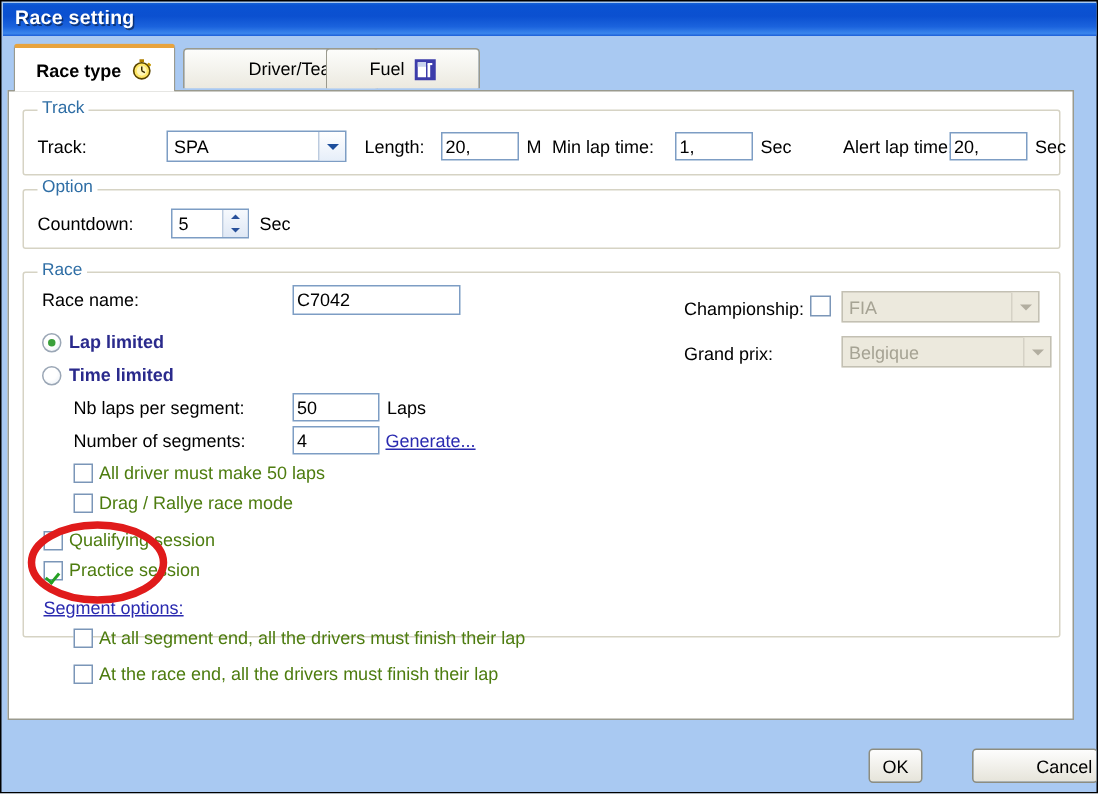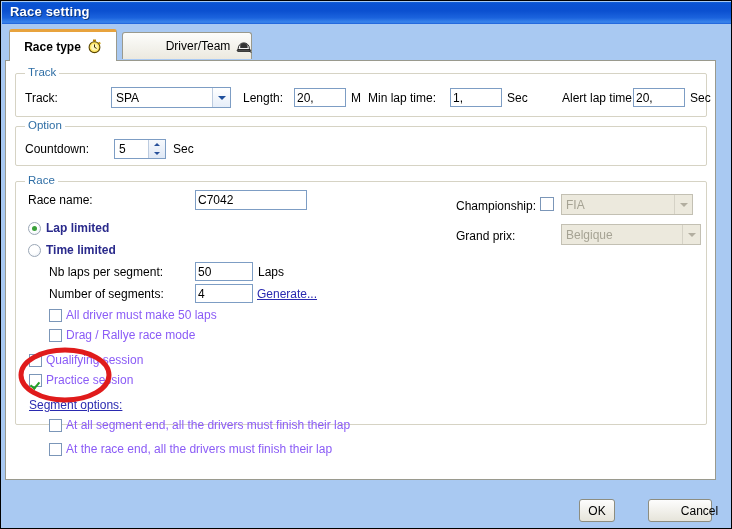--- a/index.html
+++ b/index.html
@@ -265,21 +265,21 @@
   }
   .cb.checked::after {
     content: "";
     position: absolute;
     left: 2px; top: 5px;
     width: 4px; height: 7px;
     border: solid #24a024;
     border-width: 0 2px 2px 0;
     transform: rotate(40deg);
   }
-  .cb-label { font-size: 12px; color: #8b5cf6; }
+  .cb-label { font-size: 12px; color: #4d7c0f; }
 
   .link {
     position: absolute;
     font-size: 12px;
     color: #2a2ab0;
     text-decoration: underline;
     cursor: pointer;
     white-space: nowrap;
   }
 
@@ -336,20 +336,32 @@
       <span class="icon-helmet">
         <svg width="16" height="14" viewBox="0 0 16 14">
           <path d="M2.2 9.5 A5.6 5.6 0 0 1 13.4 9.5 L13.4 11 L2.2 11 Z" fill="#f2f2f2" stroke="#222222" stroke-width="1"></path>
           <path d="M4.2 6.2 A4 4 0 0 1 11.6 6.6 L11.6 9 L4.2 9 Z" fill="#333333"></path>
           <rect x="1.2" y="10.6" width="13.4" height="1.8" rx="0.8" fill="#555555" stroke="#111111" stroke-width="0.8"></rect>
           <path d="M13 11.8 L15.4 13.6" stroke="#222222" stroke-width="1"></path>
         </svg>
       </span>
     </div>
 
+    <div class="tab" style="left:212px; width:103px;">
+      <span class="tab-label">Fuel</span>
+      <span class="icon-fuel">
+        <svg width="15" height="15" viewBox="0 0 15 15">
+          <rect x="0.5" y="0.5" width="14" height="14" fill="#3c3caa"></rect>
+          <rect x="2.5" y="2.5" width="5.5" height="10" fill="#ffffff"></rect>
+          <rect x="2.5" y="2.5" width="5.5" height="3" fill="#c9d3ee"></rect>
+          <rect x="9" y="4" width="1.8" height="8.5" fill="#ffffff"></rect>
+          <rect x="9" y="3" width="3.2" height="1.4" fill="#ffffff"></rect>
+        </svg>
+      </span>
+    </div>
 
   </div>
 
   <div class="panel">
 
     <div class="group" style="left:9px; top:12px; width:692px; height:44px;">
       <div class="group-title">Track</div>
     </div>
 
     <div class="lbl" style="left:19px; top:30px;">Track:</div>
@@ -462,19 +474,19 @@
     <div class="combo disabled" style="left:555px; top:163px; width:140px;">
       <span class="combo-text">Belgique</span>
       <span class="combo-btn">
           <span class="arrow-down"></span>
         </span>
     </div>
 
   </div>
 
   <div class="btn" style="left:578px; top:498px; width:36px;">OK</div>
-  <div class="btn" style="left:647px; top:498px; width:64px;padding-left:39px;">Cancel</div>
+  <div class="btn" style="left:647px; top:498px; width:84px;padding-left:39px;">Cancel</div>
 
   <svg class="annotation-ellipse" style="left:14px; top:345px;" width="100" height="58">
     <ellipse cx="50" cy="29" rx="44" ry="25" fill="none" stroke="#e01b1b" stroke-width="5"></ellipse>
   </svg>
 
 </div>
 
 </body></html>

